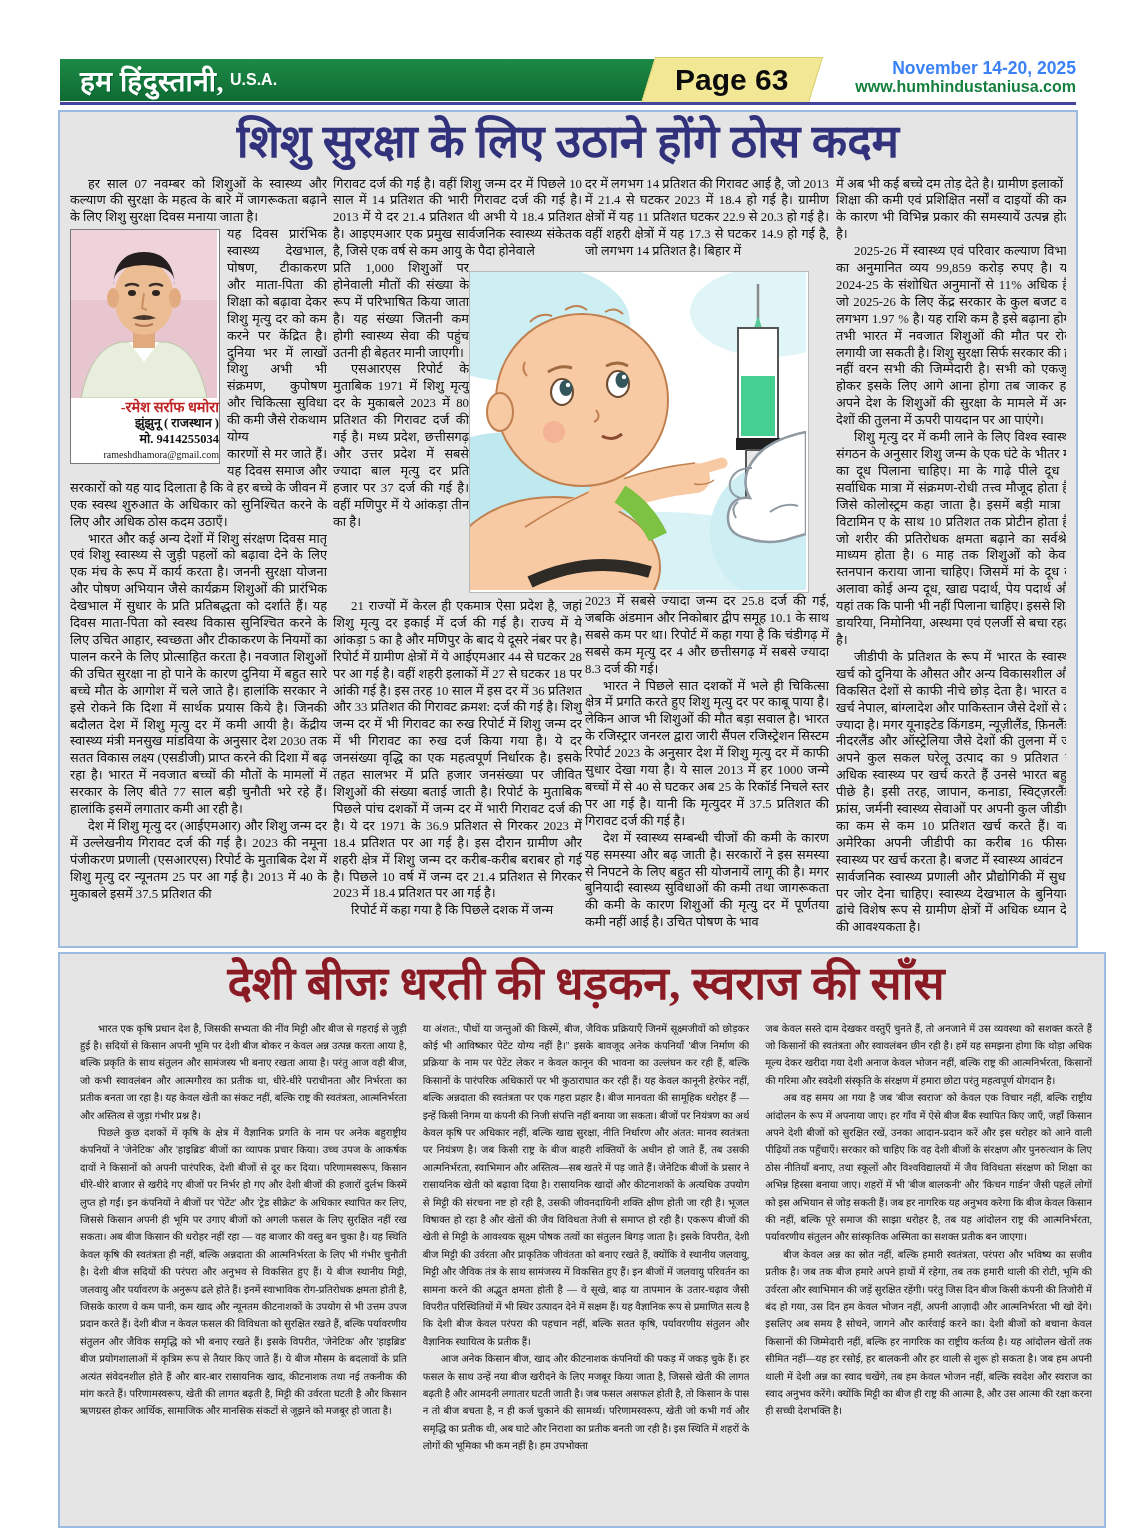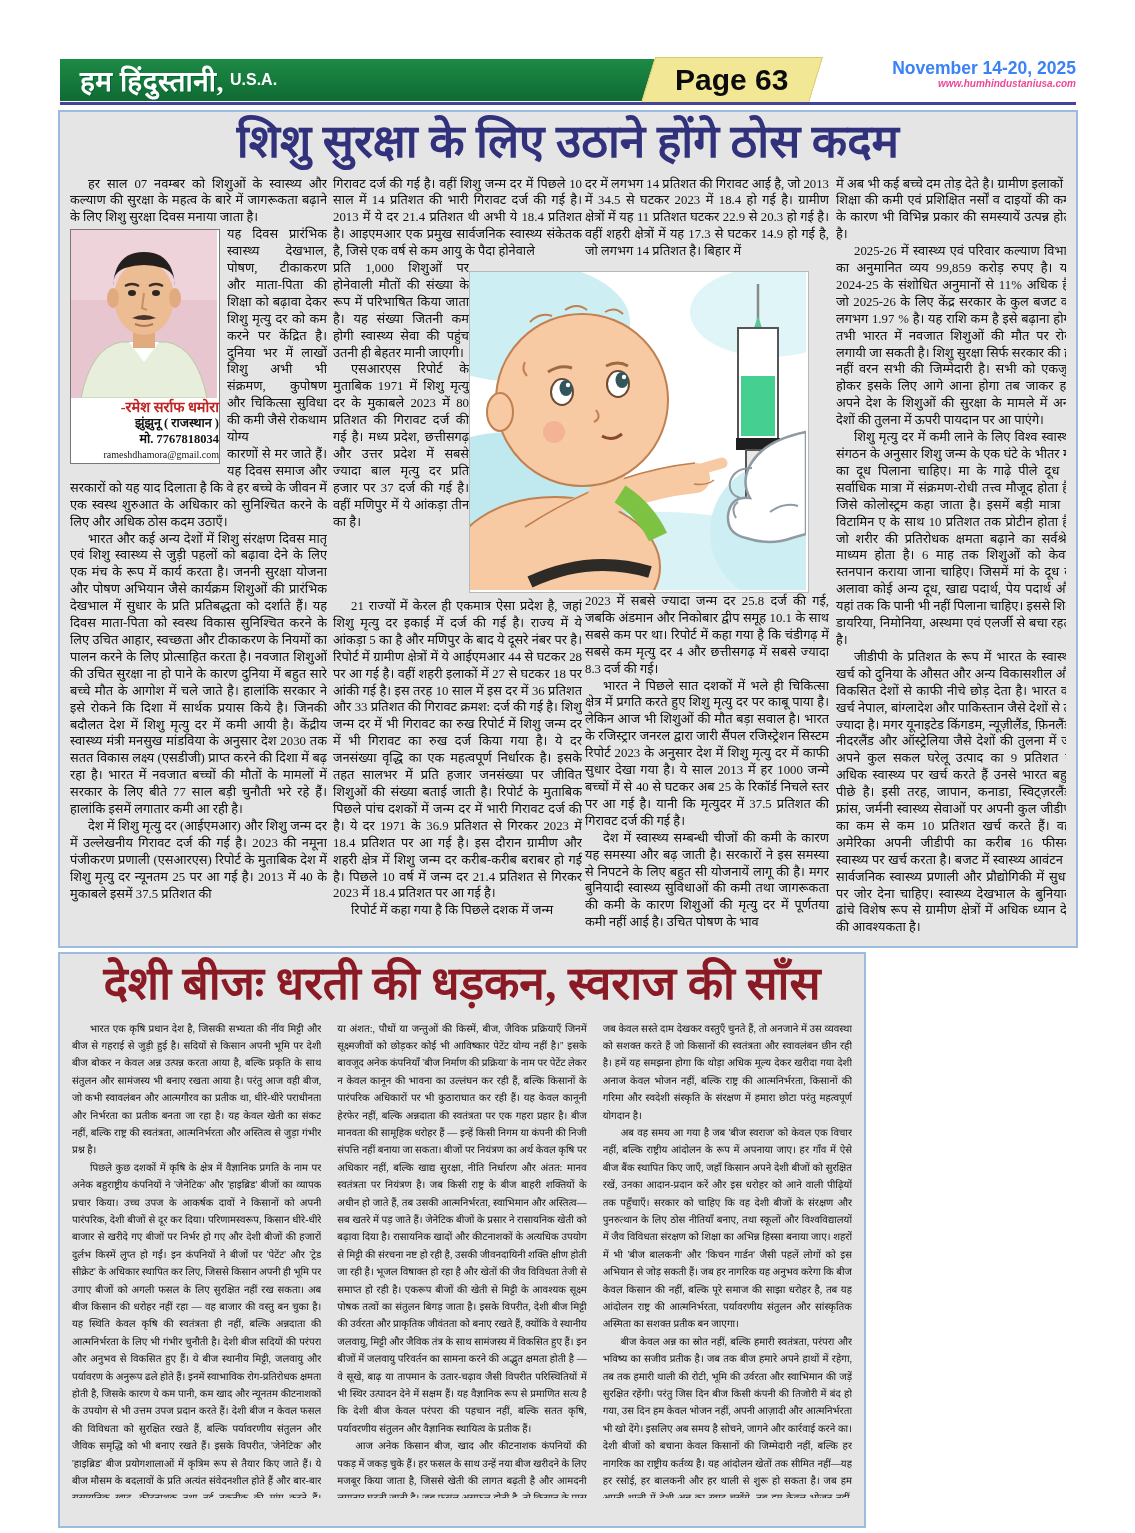--- a/index.html
+++ b/index.html
@@ -11,27 +11,27 @@
   .green-bar{left:60px;top:59px;width:625px;height:42px;background:linear-gradient(#1d8a46,#0f6b33);
              display:flex;align-items:center;padding-left:20px;box-sizing:border-box;}
   .green-bar .hi{color:#fff;font-weight:bold;font-size:28px;text-shadow:1px 1px 0 #063; letter-spacing:.5px;}
   .green-bar .usa{color:#fff;font-weight:bold;font-size:16px;margin-left:6px;font-family:"Liberation Sans",sans-serif;}
   .page-badge{left:648px;top:57px;width:168px;height:46px;background:#f1e795;transform:skewX(-17deg);
               display:flex;align-items:center;justify-content:center;box-shadow:0 0 0 1px #d8cd6e inset;}
   .page-badge span{transform:skewX(17deg);font-family:"Liberation Sans",sans-serif;font-weight:bold;
                    font-size:30px;color:#0c0c0c;}
   .mast-right{left:830px;top:58px;width:246px;text-align:right;line-height:1.15;}
   .mast-date{color:#3b82f6;font-weight:bold;font-size:17.5px;font-family:"Liberation Sans",sans-serif;}
-  .mast-url{color:#ec4899;font-weight:bold;font-size:10px;font-family:"Liberation Sans",sans-serif;font-style:italic;}
+  .mast-url{color:#15803d;font-weight:bold;font-size:16px;font-family:"Liberation Sans",sans-serif;}
   .mast-rule{left:60px;top:102px;width:1016px;height:3px;background:#45439b;}
 
   
   .artbox{border:2px solid #9bbcdf;box-sizing:border-box;background:#e5e5e5;}
   #art1{left:58px;top:110px;width:1020px;height:838px;}
-  #art2{left:58px;top:952px;width:808px;height:576px;}
+  #art2{left:58px;top:952px;width:1048px;height:576px;padding-left:8px;}
   .headline{text-align:center;font-weight:bold;line-height:1.12;margin:4px 6px 0;}
   #art1 .headline{font-size:46px;color:#31317c;}
   #art2 .headline{font-size:46px;color:#8a1a24;}
 
   
   .a1body{position:relative;margin:8px 10px 0;height:758px;font-size:12.8px;line-height:16.9px;
           text-align:justify;overflow:hidden;}
   .a1col{position:absolute;top:0;overflow:hidden;height:758px;}
   #a1c1{left:0;width:257px;}
   #a1c2{left:263px;width:249px;}
@@ -96,41 +96,41 @@
           <path d="M54,56 Q61,52 68,56" stroke="#3a2e26" stroke-width="2.4" fill="none"></path>
           <path d="M78,56 Q85,52 92,56" stroke="#3a2e26" stroke-width="2.4" fill="none"></path>
           <ellipse cx="61" cy="63" rx="4" ry="3" fill="#2c2420"></ellipse>
           <ellipse cx="85" cy="63" rx="4" ry="3" fill="#2c2420"></ellipse>
           <path d="M73,63 L71,78 L76,80" stroke="#c98f62" stroke-width="2" fill="none"></path>
           <path d="M61,88 Q73,82 85,88 Q73,92 61,88 Z" fill="#47352b"></path>
           <path d="M64,94 Q73,98 82,94" stroke="#b37350" stroke-width="2" fill="none"></path>
         </svg>
         <div class="cap-name">-रमेश सर्राफ धमोरा</div>
         <div class="cap-place">झुंझुनू ( राजस्थान )</div>
-        <div class="cap-phone">मो. 7767818034</div>
+        <div class="cap-phone">मो. 9414255034</div>
         <div class="cap-email">rameshdhamora@gmail.com</div>
       </div>
       <p>यह दिवस प्रारंभिक स्वास्थ्य देखभाल, पोषण, टीकाकरण और माता-पिता की शिक्षा को बढ़ावा देकर शिशु मृत्यु दर को कम करने पर केंद्रित है। दुनिया भर में लाखों शिशु अभी भी संक्रमण, कुपोषण और चिकित्सा सुविधा की कमी जैसे रोकथाम योग्य</p>
       <p>कारणों से मर जाते हैं। यह दिवस समाज और सरकारों को यह याद दिलाता है कि वे हर बच्चे के जीवन में एक स्वस्थ शुरुआत के अधिकार को सुनिश्चित करने के लिए और अधिक ठोस कदम उठाएँ।</p>
       <p class="ind">भारत और कई अन्य देशों में शिशु संरक्षण दिवस मातृ एवं शिशु स्वास्थ्य से जुड़ी पहलों को बढ़ावा देने के लिए एक मंच के रूप में कार्य करता है। जननी सुरक्षा योजना और पोषण अभियान जैसे कार्यक्रम शिशुओं की प्रारंभिक देखभाल में सुधार के प्रति प्रतिबद्धता को दर्शाते हैं। यह दिवस माता-पिता को स्वस्थ विकास सुनिश्चित करने के लिए उचित आहार, स्वच्छता और टीकाकरण के नियमों का पालन करने के लिए प्रोत्साहित करता है। नवजात शिशुओं की उचित सुरक्षा ना हो पाने के कारण दुनिया में बहुत सारे बच्चे मौत के आगोश में चले जाते है। हालांकि सरकार ने इसे रोकने कि दिशा में सार्थक प्रयास किये है। जिनकी बदौलत देश में शिशु मृत्यु दर में कमी आयी है। केंद्रीय स्वास्थ्य मंत्री मनसुख मांडविया के अनुसार देश 2030 तक सतत विकास लक्ष्य (एसडीजी) प्राप्त करने की दिशा में बढ़ रहा है। भारत में नवजात बच्चों की मौतों के मामलों में सरकार के लिए बीते 77 साल बड़ी चुनौती भरे रहे हैं। हालांकि इसमें लगातार कमी आ रही है।</p>
       <p class="ind">देश में शिशु मृत्यु दर (आईएमआर) और शिशु जन्म दर में उल्लेखनीय गिरावट दर्ज की गई है। 2023 की नमूना पंजीकरण प्रणाली (एसआरएस) रिपोर्ट के मुताबिक देश में शिशु मृत्यु दर न्यूनतम 25 पर आ गई है। 2013 में 40 के मुकाबले इसमें 37.5 प्रतिशत की</p>
     </div>
 
     <div class="a1col" id="a1c2">
       <p>गिरावट दर्ज की गई है। वहीं शिशु जन्म दर में पिछले 10 साल में 14 प्रतिशत की भारी गिरावट दर्ज की गई है। 2013 में ये दर 21.4 प्रतिशत थी अभी ये 18.4 प्रतिशत है। आइएमआर एक प्रमुख सार्वजनिक स्वास्थ्य संकेतक है, जिसे एक वर्ष से कम आयु के पैदा होनेवाले</p>
       <div class="narrow">
         <p>प्रति 1,000 शिशुओं पर होनेवाली मौतों की संख्या के रूप में परिभाषित किया जाता है। यह संख्या जितनी कम होगी स्वास्थ्य सेवा की पहुंच उतनी ही बेहतर मानी जाएगी।</p>
         <p class="ind">एसआरएस रिपोर्ट के मुताबिक 1971 में शिशु मृत्यु दर के मुकाबले 2023 में 80 प्रतिशत की गिरावट दर्ज की गई है। मध्य प्रदेश, छत्तीसगढ़ और उत्तर प्रदेश में सबसे ज्यादा बाल मृत्यु दर प्रति हजार पर 37 दर्ज की गई है। वहीं मणिपुर में ये आंकड़ा तीन का है।</p>
       </div>
       <p class="ind">21 राज्यों में केरल ही एकमात्र ऐसा प्रदेश है, जहां शिशु मृत्यु दर इकाई में दर्ज की गई है। राज्य में ये आंकड़ा 5 का है और मणिपुर के बाद ये दूसरे नंबर पर है। रिपोर्ट में ग्रामीण क्षेत्रों में ये आईएमआर 44 से घटकर 28 पर आ गई है। वहीं शहरी इलाकों में 27 से घटकर 18 पर आंकी गई है। इस तरह 10 साल में इस दर में 36 प्रतिशत और 33 प्रतिशत की गिरावट क्रमश: दर्ज की गई है। शिशु जन्म दर में भी गिरावट का रुख रिपोर्ट में शिशु जन्म दर में भी गिरावट का रुख दर्ज किया गया है। ये दर जनसंख्या वृद्धि का एक महत्वपूर्ण निर्धारक है। इसके तहत सालभर में प्रति हजार जनसंख्या पर जीवित शिशुओं की संख्या बताई जाती है। रिपोर्ट के मुताबिक पिछले पांच दशकों में जन्म दर में भारी गिरावट दर्ज की है। ये दर 1971 के 36.9 प्रतिशत से गिरकर 2023 में 18.4 प्रतिशत पर आ गई है। इस दौरान ग्रामीण और शहरी क्षेत्र में शिशु जन्म दर करीब-करीब बराबर हो गई है। पिछले 10 वर्ष में जन्म दर 21.4 प्रतिशत से गिरकर 2023 में 18.4 प्रतिशत पर आ गई है।</p>
       <p class="ind">रिपोर्ट में कहा गया है कि पिछले दशक में जन्म</p>
     </div>
 
     <div class="a1col" id="a1c3">
-      <p>दर में लगभग 14 प्रतिशत की गिरावट आई है, जो 2013 में 34.5 से घटकर 2023 में 18.4 हो गई है। ग्रामीण क्षेत्रों में यह 11 प्रतिशत घटकर 22.9 से 20.3 हो गई है। वहीं शहरी क्षेत्रों में यह 17.3 से घटकर 14.9 हो गई है, जो लगभग 14 प्रतिशत है। बिहार में</p>
+      <p>दर में लगभग 14 प्रतिशत की गिरावट आई है, जो 2013 में 21.4 से घटकर 2023 में 18.4 हो गई है। ग्रामीण क्षेत्रों में यह 11 प्रतिशत घटकर 22.9 से 20.3 हो गई है। वहीं शहरी क्षेत्रों में यह 17.3 से घटकर 14.9 हो गई है, जो लगभग 14 प्रतिशत है। बिहार में</p>
       <div class="c3spacer"></div>
       <p>2023 में सबसे ज्यादा जन्म दर 25.8 दर्ज की गई, जबकि अंडमान और निकोबार द्वीप समूह 10.1 के साथ सबसे कम पर था। रिपोर्ट में कहा गया है कि चंडीगढ़ में सबसे कम मृत्यु दर 4 और छत्तीसगढ़ में सबसे ज्यादा 8.3 दर्ज की गई।</p>
       <p class="ind">भारत ने पिछले सात दशकों में भले ही चिकित्सा क्षेत्र में प्रगति करते हुए शिशु मृत्यु दर पर काबू पाया है। लेकिन आज भी शिशुओं की मौत बड़ा सवाल है। भारत के रजिस्ट्रार जनरल द्वारा जारी सैंपल रजिस्ट्रेशन सिस्टम रिपोर्ट 2023 के अनुसार देश में शिशु मृत्यु दर में काफी सुधार देखा गया है। ये साल 2013 में हर 1000 जन्मे बच्चों में से 40 से घटकर अब 25 के रिकॉर्ड निचले स्तर पर आ गई है। यानी कि मृत्युदर में 37.5 प्रतिशत की गिरावट दर्ज की गई है।</p>
       <p class="ind">देश में स्वास्थ्य सम्बन्धी चीजों की कमी के कारण यह समस्या और बढ़ जाती है। सरकारों ने इस समस्या से निपटने के लिए बहुत सी योजनायें लागू की है। मगर बुनियादी स्वास्थ्य सुविधाओं की कमी तथा जागरूकता की कमी के कारण शिशुओं की मृत्यु दर में पूर्णतया कमी नहीं आई है। उचित पोषण के भाव</p>
     </div>
 
     <div class="a1col" id="a1c4">
       <p>में अब भी कई बच्चे दम तोड़ देते है। ग्रामीण इलाकों में शिक्षा की कमी एवं प्रशिक्षित नर्सों व दाइयों की कमी के कारण भी विभिन्न प्रकार की समस्यायें उत्पन्न होती है।</p>
       <p class="ind">2025-26 में स्वास्थ्य एवं परिवार कल्याण विभाग का अनुमानित व्यय 99,859 करोड़ रुपए है। यह 2024-25 के संशोधित अनुमानों से 11% अधिक है। जो 2025-26 के लिए केंद्र सरकार के कुल बजट का लगभग 1.97 % है। यह राशि कम है इसे बढ़ाना होगा तभी भारत में नवजात शिशुओं की मौत पर रोक लगायी जा सकती है। शिशु सुरक्षा सिर्फ सरकार की ही नहीं वरन सभी की जिम्मेदारी है। सभी को एकजुट होकर इसके लिए आगे आना होगा तब जाकर हम अपने देश के शिशुओं की सुरक्षा के मामले में अन्य देशों की तुलना में ऊपरी पायदान पर आ पाएंगे।</p>
       <p class="ind">शिशु मृत्यु दर में कमी लाने के लिए विश्व स्वास्थ्य संगठन के अनुसार शिशु जन्म के एक घंटे के भीतर मां का दूध पिलाना चाहिए। मा के गाढ़े पीले दूध में सर्वाधिक मात्रा में संक्रमण-रोधी तत्त्व मौजूद होता है। जिसे कोलोस्ट्रम कहा जाता है। इसमें बड़ी मात्रा में विटामिन ए के साथ 10 प्रतिशत तक प्रोटीन होता है। जो शरीर की प्रतिरोधक क्षमता बढ़ाने का सर्वश्रेष्ठ माध्यम होता है। 6 माह तक शिशुओं को केवल स्तनपान कराया जाना चाहिए। जिसमें मां के दूध के अलावा कोई अन्य दूध, खाद्य पदार्थ, पेय पदार्थ और यहां तक कि पानी भी नहीं पिलाना चाहिए। इससे शिशु डायरिया, निमोनिया, अस्थमा एवं एलर्जी से बचा रहता है।</p>

